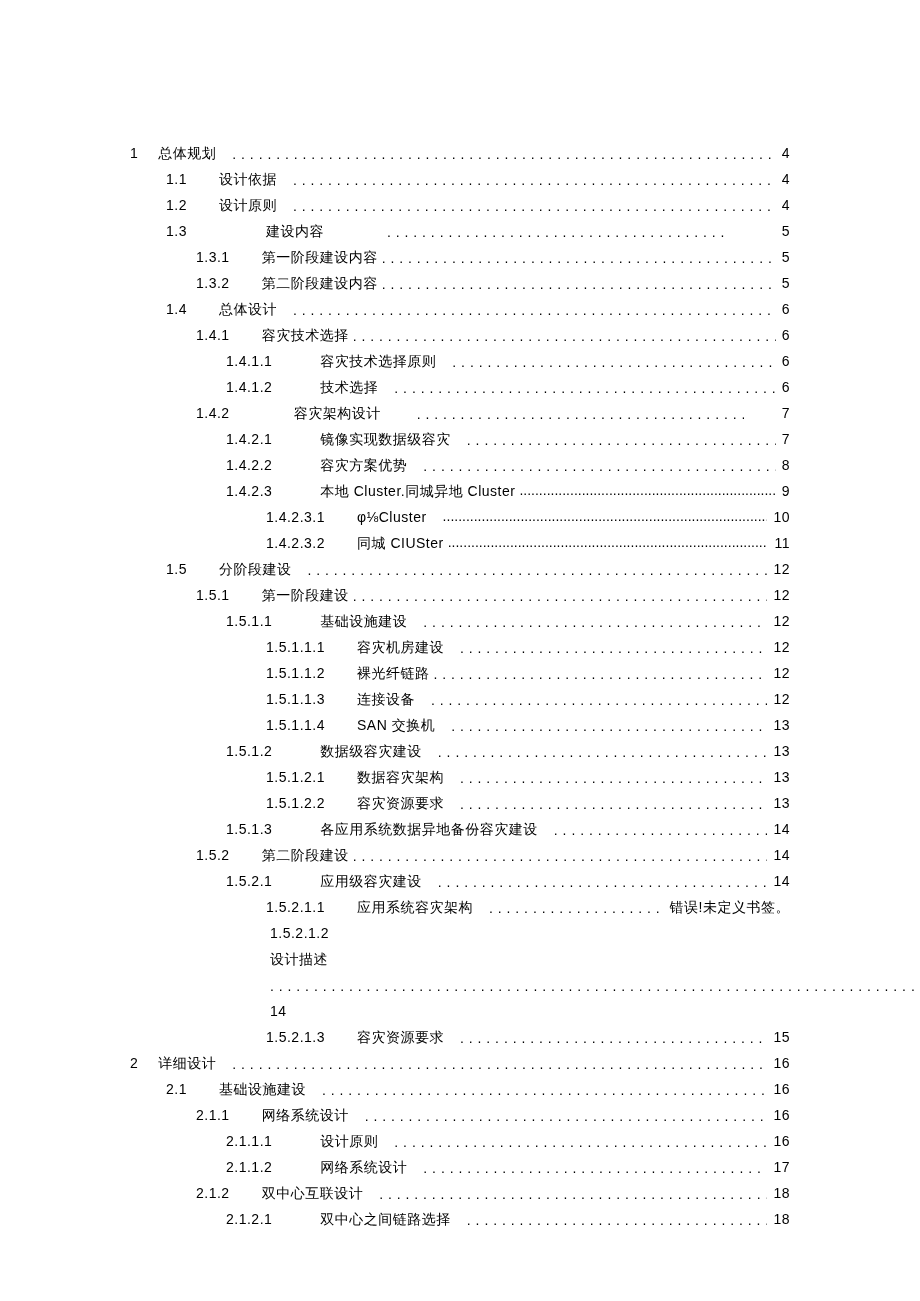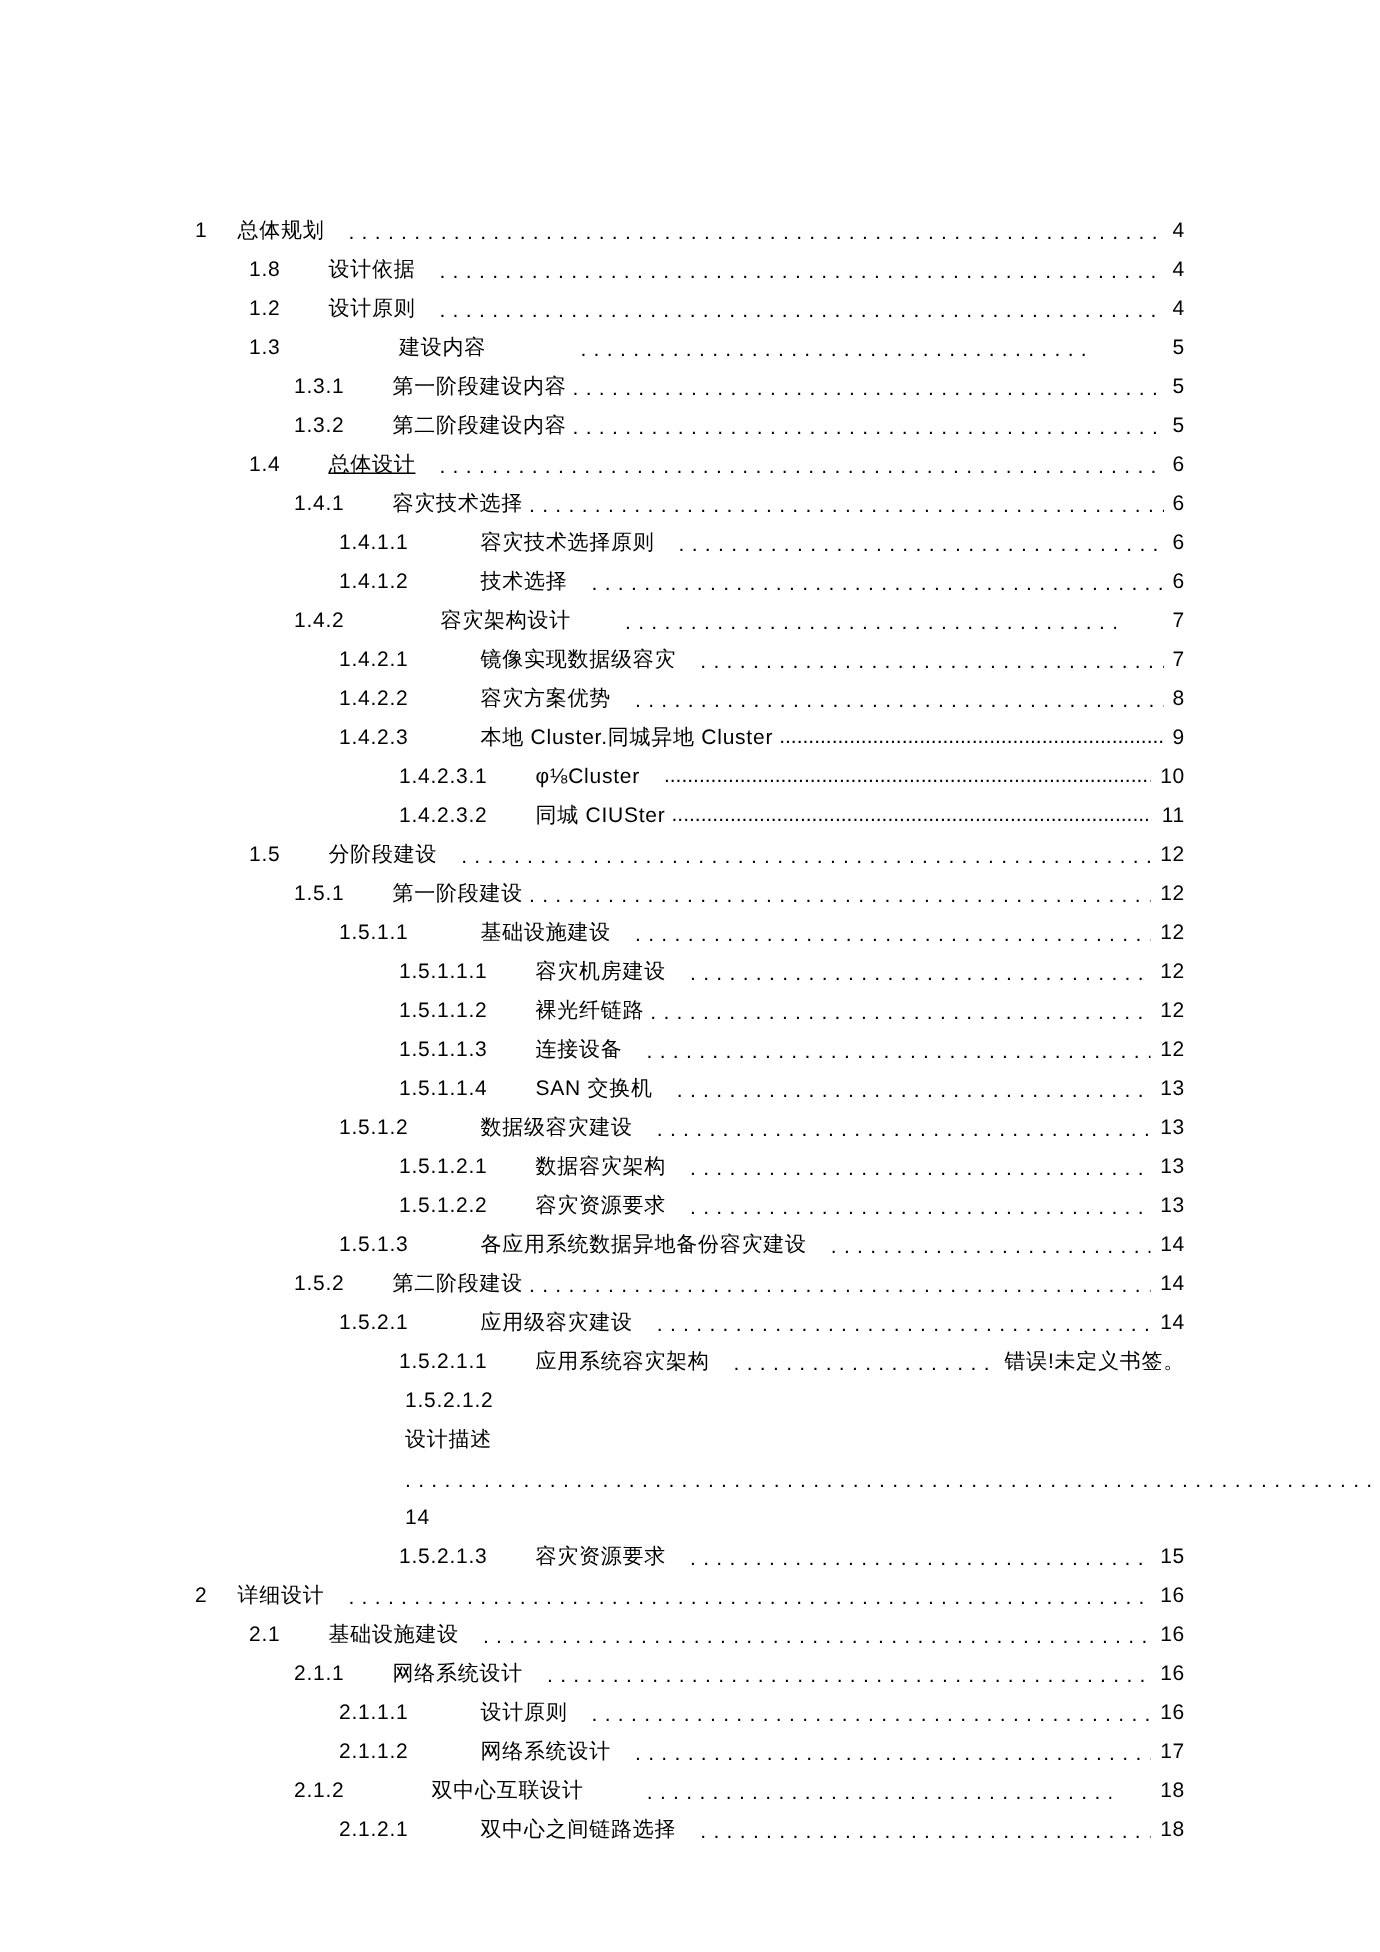--- a/index.html
+++ b/index.html
@@ -53,21 +53,21 @@
   <div id="toc-root">
       <div class="toc-line" style="padding-left: 0px;">
         <span class="num" style="margin-right: 20px;">1</span>
         <span class="title" style="margin-right: 12px;">总体规划</span>
         <span class="leader">
           <span class="leader-inner">. . . . . . . . . . . . . . . . . . . . . . . . . . . . . . . . . . . . . . . . . . . . . . . . . . . . . . . . . . . . . . . . . . . . . . . . . . . . . . . . . . . . . . . . . . . . . . . . . . . . . . . . . . . . . . . . . . . . . . . . . . . . . . . . . . . . . . . . . . . . . . . . . . . . . . . . . . . . . . . . . . . . . . . . . . . . . . . . . . . . . . . . . . . . . . . . . . . . . . . . . . . . . . . . . . . . . . . . . . . . . . . . . . . . . . . . . . . . . . . . . . . . . . . . . . . . . . . . . . . . . . . . . . . . . . . . . . . . . . . . . . . . . . . . . . . . . . . . . . . . </span>
         </span>
         <span class="page-num">4</span>
       </div>
       <div class="toc-line" style="padding-left: 36px;">
-        <span class="num" style="margin-right: 32px;">1.8</span>
+        <span class="num" style="margin-right: 32px;">1.1</span>
         <span class="title" style="margin-right: 12px;">设计依据</span>
         <span class="leader">
           <span class="leader-inner">. . . . . . . . . . . . . . . . . . . . . . . . . . . . . . . . . . . . . . . . . . . . . . . . . . . . . . . . . . . . . . . . . . . . . . . . . . . . . . . . . . . . . . . . . . . . . . . . . . . . . . . . . . . . . . . . . . . . . . . . . . . . . . . . . . . . . . . . . . . . . . . . . . . . . . . . . . . . . . . . . . . . . . . . . . . . . . . . . . . . . . . . . . . . . . . . . . . . . . . . . . . . . . . . . . . . . . . . . . . . . . . . . . . . . . . . . . . . . . . . . . . . . . . . . . . . . . . . . . . . . . . . . . . . . . . . . . . . . . . . . . . . . . . . . . . . . . . . . . . . </span>
         </span>
         <span class="page-num">4</span>
       </div>
       <div class="toc-line" style="padding-left: 36px;">
         <span class="num" style="margin-right: 32px;">1.2</span>
         <span class="title" style="margin-right: 12px;">设计原则</span>
         <span class="leader">
@@ -94,21 +94,21 @@
       <div class="toc-line" style="padding-left: 66px;">
         <span class="num" style="margin-right: 32px;">1.3.2</span>
         <span class="title" style="margin-right: 0px;">第二阶段建设内容</span>
         <span class="leader">
           <span class="leader-inner">. . . . . . . . . . . . . . . . . . . . . . . . . . . . . . . . . . . . . . . . . . . . . . . . . . . . . . . . . . . . . . . . . . . . . . . . . . . . . . . . . . . . . . . . . . . . . . . . . . . . . . . . . . . . . . . . . . . . . . . . . . . . . . . . . . . . . . . . . . . . . . . . . . . . . . . . . . . . . . . . . . . . . . . . . . . . . . . . . . . . . . . . . . . . . . . . . . . . . . . . . . . . . . . . . . . . . . . . . . . . . . . . . . . . . . . . . . . . . . . . . . . . . . . . . . . . . . . . . . . . . . . . . . . . . . . . . . . . . . . . . . . . . . . . . . . . . . . . . . . . </span>
         </span>
         <span class="page-num">5</span>
       </div>
       <div class="toc-line" style="padding-left: 36px;">
         <span class="num" style="margin-right: 32px;">1.4</span>
-        <span class="title" style="margin-right: 12px; text-decoration: underline;">总体设计</span>
+        <span class="title" style="margin-right: 12px;">总体设计</span>
         <span class="leader">
           <span class="leader-inner">. . . . . . . . . . . . . . . . . . . . . . . . . . . . . . . . . . . . . . . . . . . . . . . . . . . . . . . . . . . . . . . . . . . . . . . . . . . . . . . . . . . . . . . . . . . . . . . . . . . . . . . . . . . . . . . . . . . . . . . . . . . . . . . . . . . . . . . . . . . . . . . . . . . . . . . . . . . . . . . . . . . . . . . . . . . . . . . . . . . . . . . . . . . . . . . . . . . . . . . . . . . . . . . . . . . . . . . . . . . . . . . . . . . . . . . . . . . . . . . . . . . . . . . . . . . . . . . . . . . . . . . . . . . . . . . . . . . . . . . . . . . . . . . . . . . . . . . . . . . . </span>
         </span>
         <span class="page-num">6</span>
       </div>
       <div class="toc-line" style="padding-left: 66px;">
         <span class="num" style="margin-right: 32px;">1.4.1</span>
         <span class="title" style="margin-right: 0px;">容灾技术选择</span>
         <span class="leader">
           <span class="leader-inner">. . . . . . . . . . . . . . . . . . . . . . . . . . . . . . . . . . . . . . . . . . . . . . . . . . . . . . . . . . . . . . . . . . . . . . . . . . . . . . . . . . . . . . . . . . . . . . . . . . . . . . . . . . . . . . . . . . . . . . . . . . . . . . . . . . . . . . . . . . . . . . . . . . . . . . . . . . . . . . . . . . . . . . . . . . . . . . . . . . . . . . . . . . . . . . . . . . . . . . . . . . . . . . . . . . . . . . . . . . . . . . . . . . . . . . . . . . . . . . . . . . . . . . . . . . . . . . . . . . . . . . . . . . . . . . . . . . . . . . . . . . . . . . . . . . . . . . . . . . . . </span>
@@ -340,21 +340,21 @@
         <span class="page-num">16</span>
       </div>
       <div class="toc-line" style="padding-left: 96px;">
         <span class="num" style="margin-right: 48px;">2.1.1.2</span>
         <span class="title" style="margin-right: 12px;">网络系统设计</span>
         <span class="leader">
           <span class="leader-inner">. . . . . . . . . . . . . . . . . . . . . . . . . . . . . . . . . . . . . . . . . . . . . . . . . . . . . . . . . . . . . . . . . . . . . . . . . . . . . . . . . . . . . . . . . . . . . . . . . . . . . . . . . . . . . . . . . . . . . . . . . . . . . . . . . . . . . . . . . . . . . . . . . . . . . . . . . . . . . . . . . . . . . . . . . . . . . . . . . . . . . . . . . . . . . . . . . . . . . . . . . . . . . . . . . . . . . . . . . . . . . . . . . . . . . . . . . . . . . . . . . . . . . . . . . . . . . . . . . . . . . . . . . . . . . . . . . . . . . . . . . . . . . . . . . . . . . . . . . . . . </span>
         </span>
         <span class="page-num">17</span>
       </div>
-      <div class="toc-line" style="padding-left: 66px; gap: 26px;">
+      <div class="toc-line" style="padding-left: 66px;">
         <span class="num" style="margin-right: 32px;">2.1.2</span>
         <span class="title" style="margin-right: 12px;">双中心互联设计</span>
         <span class="leader">
           <span class="leader-inner">. . . . . . . . . . . . . . . . . . . . . . . . . . . . . . . . . . . . . . . . . . . . . . . . . . . . . . . . . . . . . . . . . . . . . . . . . . . . . . . . . . . . . . . . . . . . . . . . . . . . . . . . . . . . . . . . . . . . . . . . . . . . . . . . . . . . . . . . . . . . . . . . . . . . . . . . . . . . . . . . . . . . . . . . . . . . . . . . . . . . . . . . . . . . . . . . . . . . . . . . . . . . . . . . . . . . . . . . . . . . . . . . . . . . . . . . . . . . . . . . . . . . . . . . . . . . . . . . . . . . . . . . . . . . . . . . . . . . . . . . . . . . . . . . . . . . . . . . . . . . </span>
         </span>
         <span class="page-num">18</span>
       </div>
       <div class="toc-line" style="padding-left: 96px;">
         <span class="num" style="margin-right: 48px;">2.1.2.1</span>
         <span class="title" style="margin-right: 12px;">双中心之间链路选择</span>

